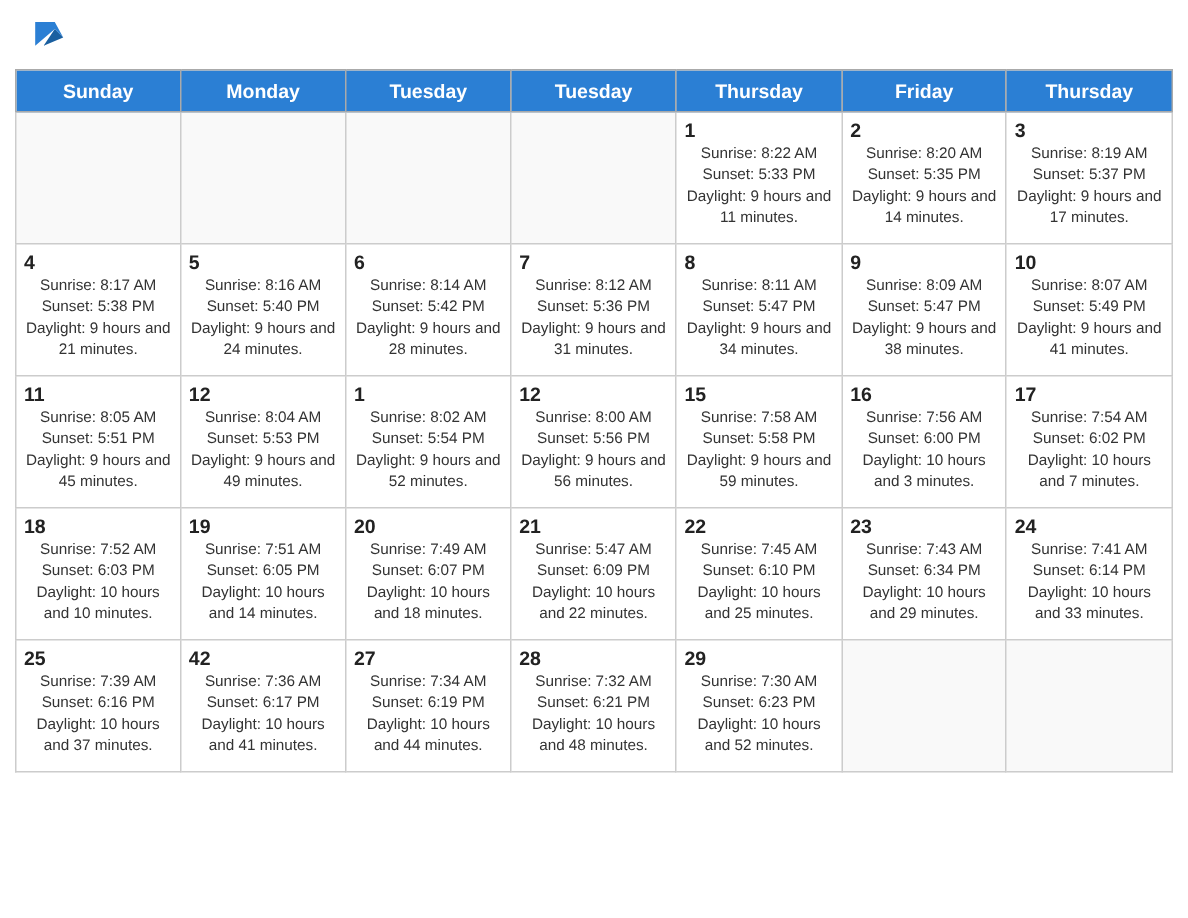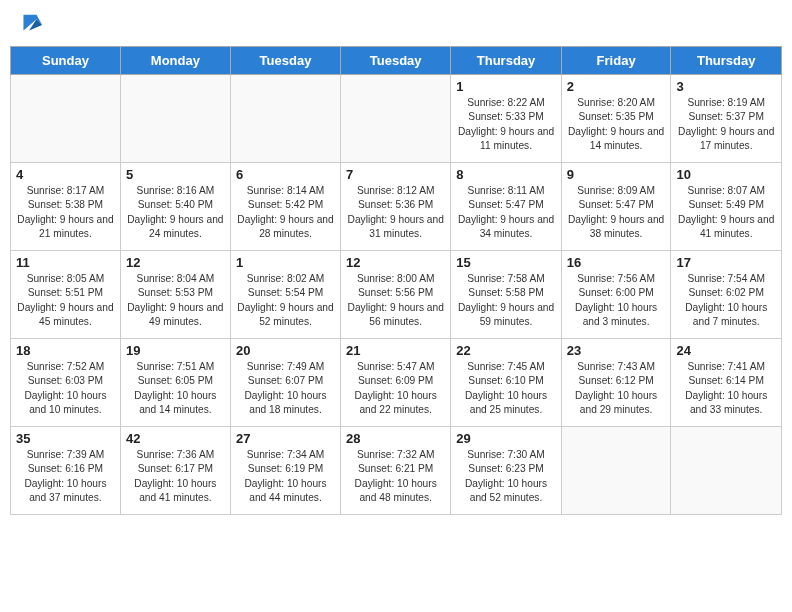--- a/index.html
+++ b/index.html
@@ -267,33 +267,33 @@
         </td>
         <td>
           <div class="day-number">22</div>
           <div class="day-info">Sunrise: 7:45 AM
 Sunset: 6:10 PM
 Daylight: 10 hours and 25 minutes.</div>
         </td>
         <td>
           <div class="day-number">23</div>
           <div class="day-info">Sunrise: 7:43 AM
-Sunset: 6:12 PM
+Sunset: 6:34 PM
 Daylight: 10 hours and 29 minutes.</div>
         </td>
         <td>
           <div class="day-number">24</div>
           <div class="day-info">Sunrise: 7:41 AM
 Sunset: 6:14 PM
 Daylight: 10 hours and 33 minutes.</div>
         </td>
       </tr>
       <tr class="week-row">
         <td>
-          <div class="day-number">35</div>
+          <div class="day-number">25</div>
           <div class="day-info">Sunrise: 7:39 AM
 Sunset: 6:16 PM
 Daylight: 10 hours and 37 minutes.</div>
         </td>
         <td>
           <div class="day-number">42</div>
           <div class="day-info">Sunrise: 7:36 AM
 Sunset: 6:17 PM
 Daylight: 10 hours and 41 minutes.</div>
         </td>

